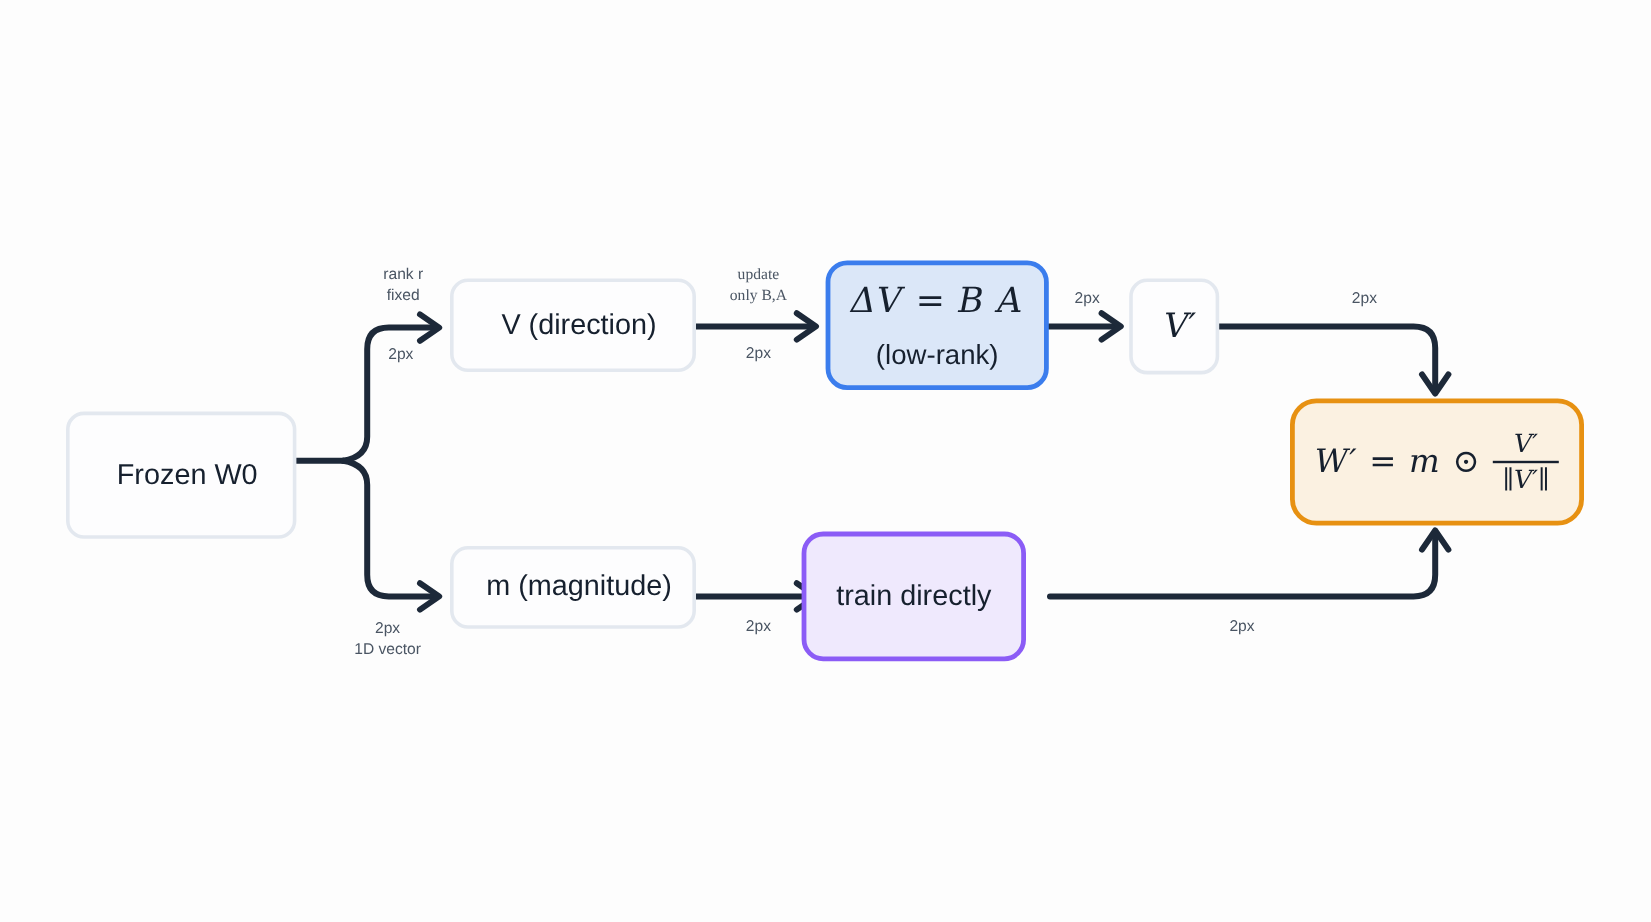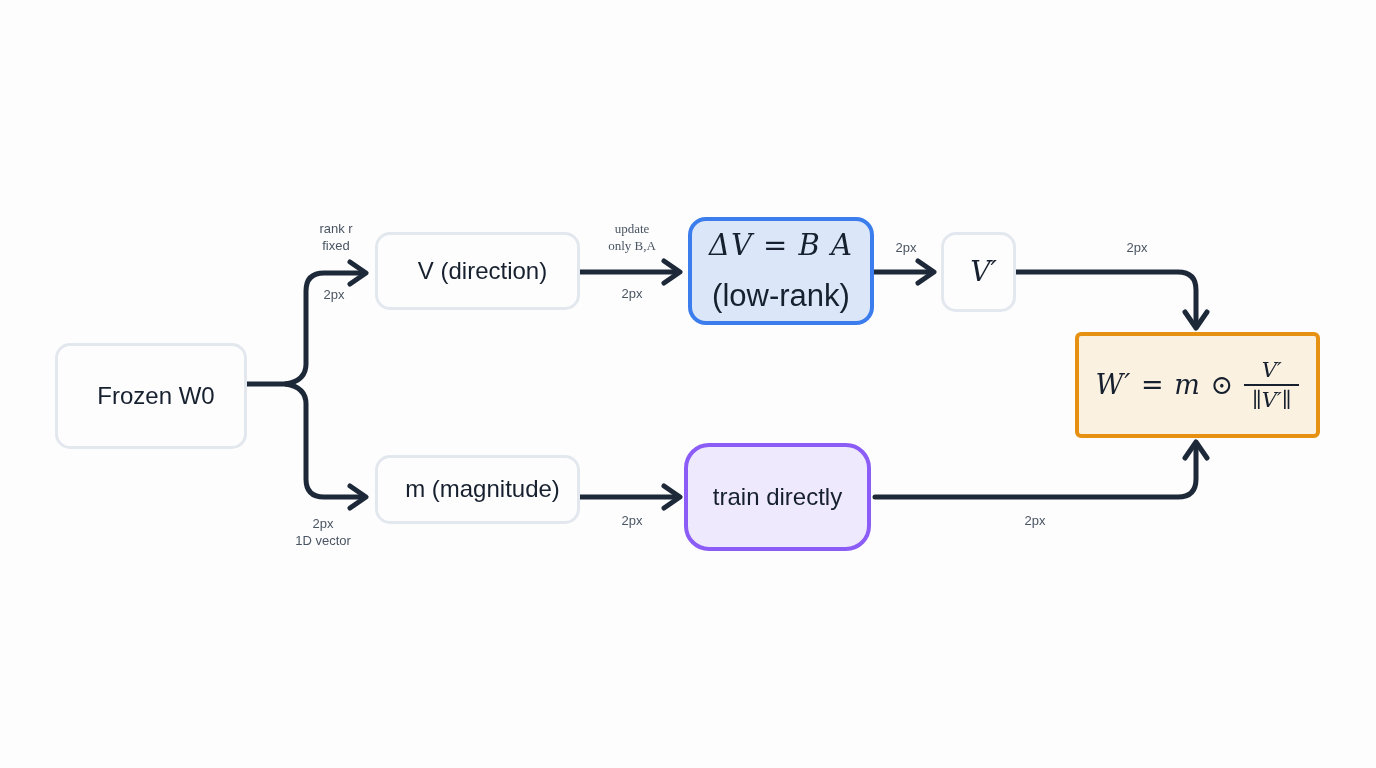--- a/index.html
+++ b/index.html
@@ -30,25 +30,25 @@
     position:absolute;box-sizing:border-box;
     display:flex;flex-direction:column;align-items:center;justify-content:center;
     color:var(--node-text);
     font-size:24px;line-height:1.2;
     border-radius:15px;
     text-align:center;
   }
   .node.light{border:3px solid var(--node-border);background:var(--node-bg);padding-left:10px;}
   .node.blue{border:4px solid var(--blue-border);background:var(--blue-bg);border-radius:18px;}
   .node.purple{border:4px solid var(--purple-border);background:var(--purple-bg);border-radius:18px;}
-  .node.orange{border:4px solid var(--orange-border);background:var(--orange-bg);border-radius:6px;}
+  .node.orange{border:4px solid var(--orange-border);background:var(--orange-bg);border-radius:22px;}
 
   .math{font-family:"DejaVu Serif","Liberation Serif",serif;font-style:italic;}
   .node .formula-line{font-size:29px;letter-spacing:1px;}
-  .node .subtitle-line{font-size:31px;margin-top:14px;}
+  .node .subtitle-line{font-size:23px;margin-top:14px;}
   .node .vprime{font-size:28px;}
 
   .wformula{display:flex;align-items:center;gap:10px;}
   .wformula .lhs{font-size:27px;letter-spacing:1px;}
   .frac{display:inline-flex;flex-direction:column;align-items:center;font-size:21px;line-height:1.15;}
   .frac .num{padding:0 8px 2px;}
   .frac .den{border-top:2px solid var(--node-text);padding:2px 8px 0;}
 
   .edge-label{
     position:absolute;
@@ -122,21 +122,21 @@
         <span class="num">V′</span>
         <span class="den">∥V′∥</span>
       </span>
     </span>
   </div>
 
   <div class="node light" style="left:375px;top:455px;width:205px;height:69px;">
     <span>m (magnitude)</span>
   </div>
 
-  <div class="node purple" style="left:684px;top:443px;width:187px;height:108px;border-radius:25px;">
+  <div class="node purple" style="left:668px;top:443px;width:187px;height:108px;">
     <span>train directly</span>
   </div>
 
   <span class="edge-label lbl-rank">rank r
 fixed</span>
   <span class="edge-label lbl-2px-a">2px</span>
   <span class="edge-label lbl-update">update
 only B,A</span>
   <span class="edge-label lbl-2px-b">2px</span>
   <span class="edge-label lbl-2px-c">2px</span>

